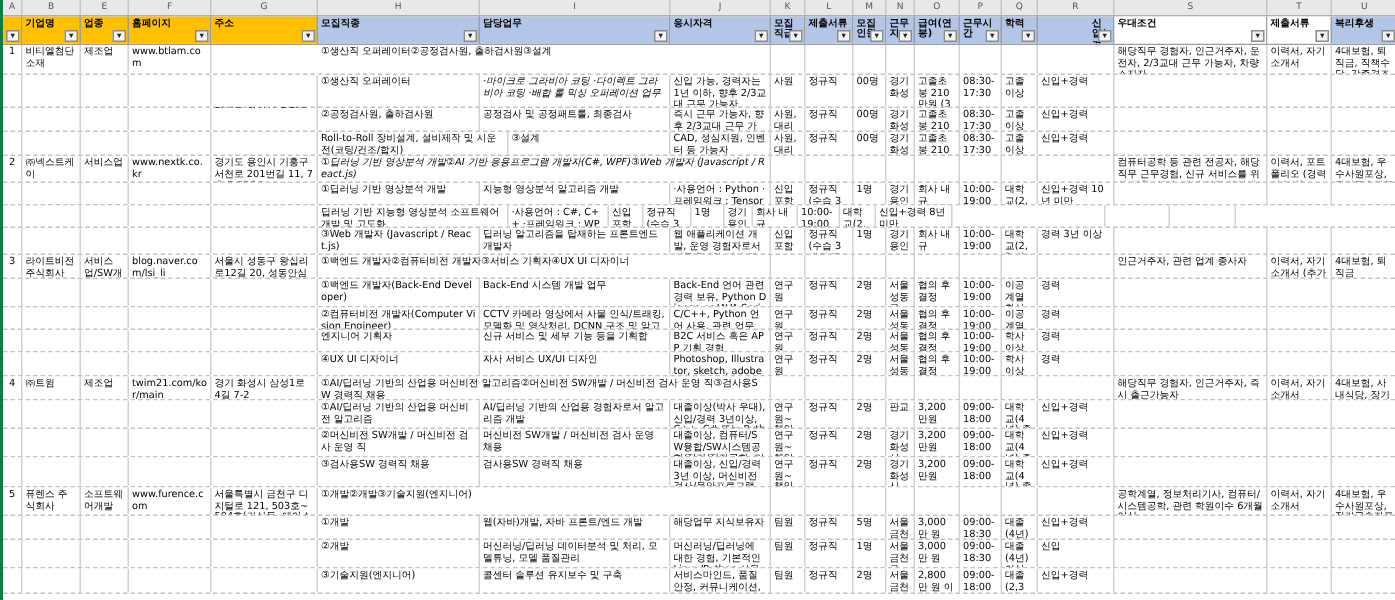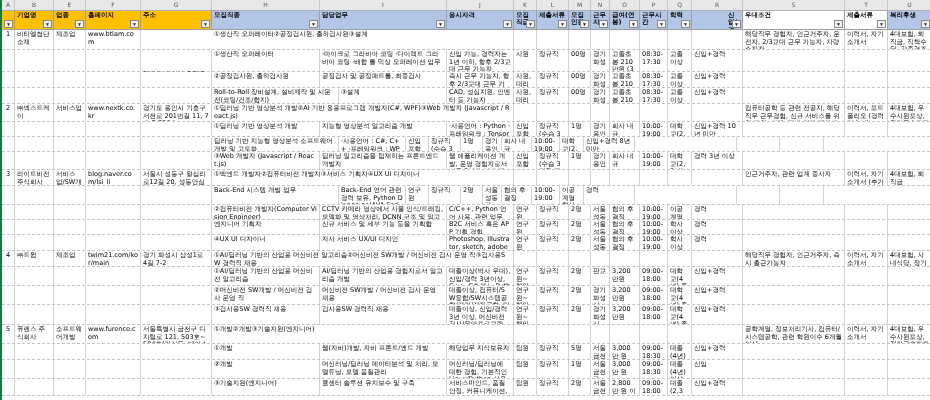--- a/index.html
+++ b/index.html
@@ -148,21 +148,21 @@
         <div class="cell" style="width: 43px;">이력서, 자기소개서</div>
         <div class="cell" style="width: 44px;">4대보험, 퇴직금, 직책수당, 각종경조휴가, 건강검진, 기타(기숙사 등)</div>
       </div>
       <div class="row sub" style="height: 22px;">
         <div class="cell num" style="width: 13px;"></div>
         <div class="cell" style="width: 39px;"></div>
         <div class="cell" style="width: 32px;"></div>
         <div class="cell" style="width: 55px;"></div>
         <div class="cell" style="width: 71px;"></div>
         <div class="cell" style="width: 108px;">①생산직 오퍼레이터</div>
-        <div class="cell" style="width: 127px;">·마이크로 그라비아 코팅 ·다이렉트 그라비아 코팅 ·배합 롤 믹싱 오퍼레이션 업무</div>
+        <div class="cell" style="width: 127px; font-style: italic;">·마이크로 그라비아 코팅 ·다이렉트 그라비아 코팅 ·배합 롤 믹싱 오퍼레이션 업무</div>
         <div class="cell" style="width: 67px;">신입 가능, 경력자는 1년 이하, 향후 2/3교대 근무 가능자</div>
         <div class="cell" style="width: 23px;">사원</div>
         <div class="cell" style="width: 32px;">정규직</div>
         <div class="cell" style="width: 22px;">00명</div>
         <div class="cell" style="width: 19px;">경기 화성</div>
         <div class="cell" style="width: 30px;">고졸초봉 210만원 (3교대)</div>
         <div class="cell" style="width: 28px;">08:30-17:30</div>
         <div class="cell" style="width: 24px;">고졸 이상</div>
         <div class="cell" style="width: 51px;">신입+경력</div>
         <div class="cell" style="width: 102px;"></div>
@@ -210,21 +210,21 @@
         <div class="cell" style="width: 102px;"></div>
         <div class="cell" style="width: 43px;"></div>
         <div class="cell" style="width: 44px;"></div>
       </div>
       <div class="row company" style="height: 18px;">
         <div class="cell num" style="width: 13px;">2</div>
         <div class="cell" style="width: 39px;">㈜넥스트케이</div>
         <div class="cell" style="width: 32px;">서비스업</div>
         <div class="cell" style="width: 55px;">www.nextk.co.kr</div>
         <div class="cell" style="width: 71px;">경기도 용인시 기흥구 서천로 201번길 11, 7층 7-726호</div>
-        <div class="cell" style="width: 302px;">①딥러닝 기반 영상분석 개발②AI 기반 응용프로그램 개발자(C#, WPF)③Web 개발자 (Javascript / React.js)</div>
+        <div class="cell" style="width: 302px; font-style: italic;">①딥러닝 기반 영상분석 개발②AI 기반 응용프로그램 개발자(C#, WPF)③Web 개발자 (Javascript / React.js)</div>
         <div class="cell" style="width: 23px;"></div>
         <div class="cell" style="width: 32px;"></div>
         <div class="cell" style="width: 22px;"></div>
         <div class="cell" style="width: 19px;"></div>
         <div class="cell" style="width: 30px;"></div>
         <div class="cell" style="width: 28px;"></div>
         <div class="cell" style="width: 24px;"></div>
         <div class="cell" style="width: 51px;"></div>
         <div class="cell" style="width: 102px;">컴퓨터공학 등 관련 전공자, 해당직무 근무경험, 신규 서비스를 위한 기획, 설계, 개발 의견 제안에 적극적인 분</div>
         <div class="cell" style="width: 43px;">이력서, 포트폴리오 (경력 기술서)</div>
@@ -310,20 +310,21 @@
         <div class="cell" style="width: 102px;">인근거주자, 관련 업계 종사자</div>
         <div class="cell" style="width: 43px;">이력서, 자기소개서 (추가서류 등)</div>
         <div class="cell" style="width: 44px;">4대보험, 퇴직금</div>
       </div>
       <div class="row sub" style="height: 19px;">
         <div class="cell num" style="width: 13px;"></div>
         <div class="cell" style="width: 39px;"></div>
         <div class="cell" style="width: 32px;"></div>
         <div class="cell" style="width: 55px;"></div>
         <div class="cell" style="width: 71px;"></div>
+        <div class="cell" style="width: 108px;">①백엔드 개발자(Back-End Developer)</div>
         <div class="cell" style="width: 127px;">Back-End 시스템 개발 업무</div>
         <div class="cell" style="width: 67px;">Back-End 언어 관련 경력 보유, Python Django or JAVA Spring 사용</div>
         <div class="cell" style="width: 23px;">연구원</div>
         <div class="cell" style="width: 32px;">정규직</div>
         <div class="cell" style="width: 22px;">2명</div>
         <div class="cell" style="width: 19px;">서울 성동구</div>
         <div class="cell" style="width: 30px;">협의 후 결정</div>
         <div class="cell" style="width: 28px;">10:00-19:00</div>
         <div class="cell" style="width: 24px;">이공계열 학사 이상</div>
         <div class="cell" style="width: 51px;">경력</div>

